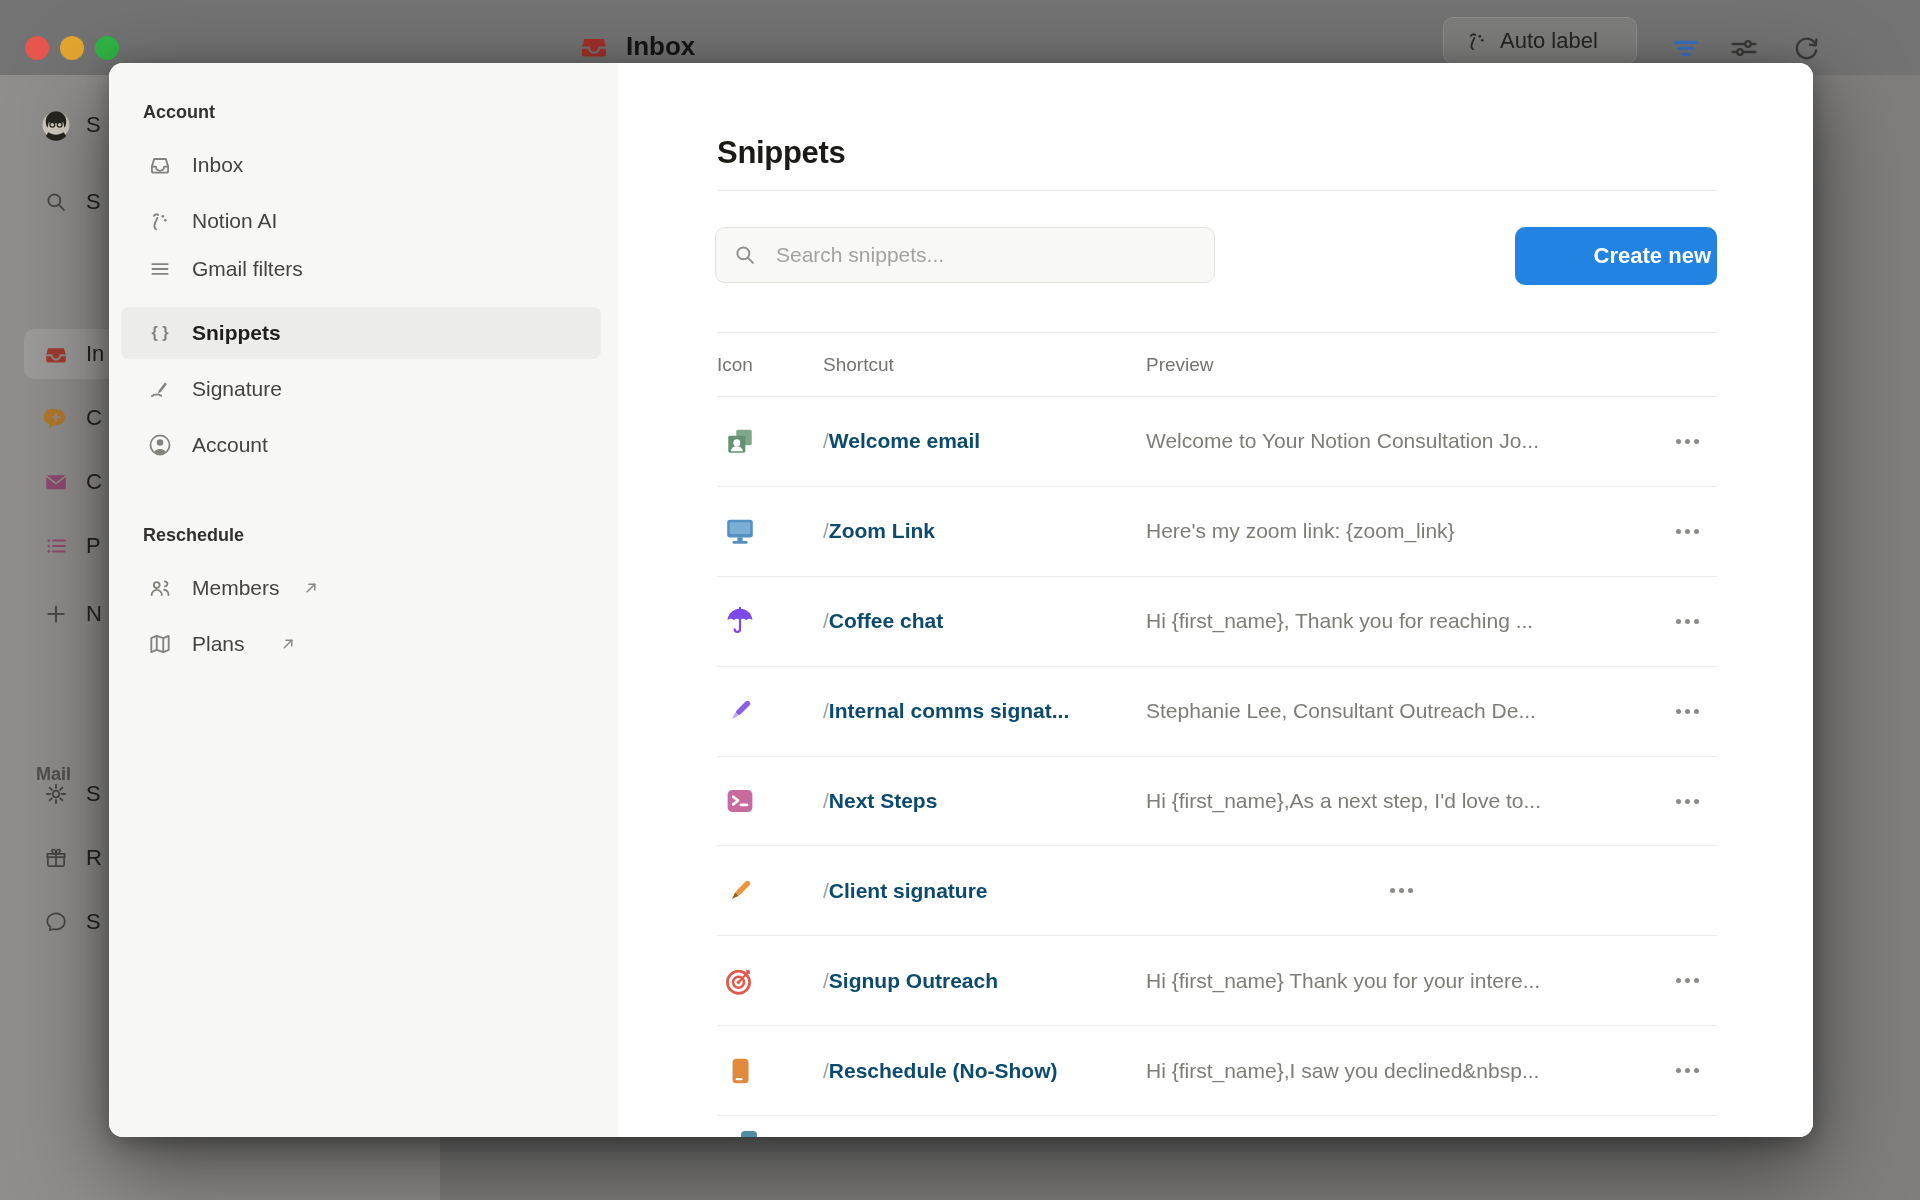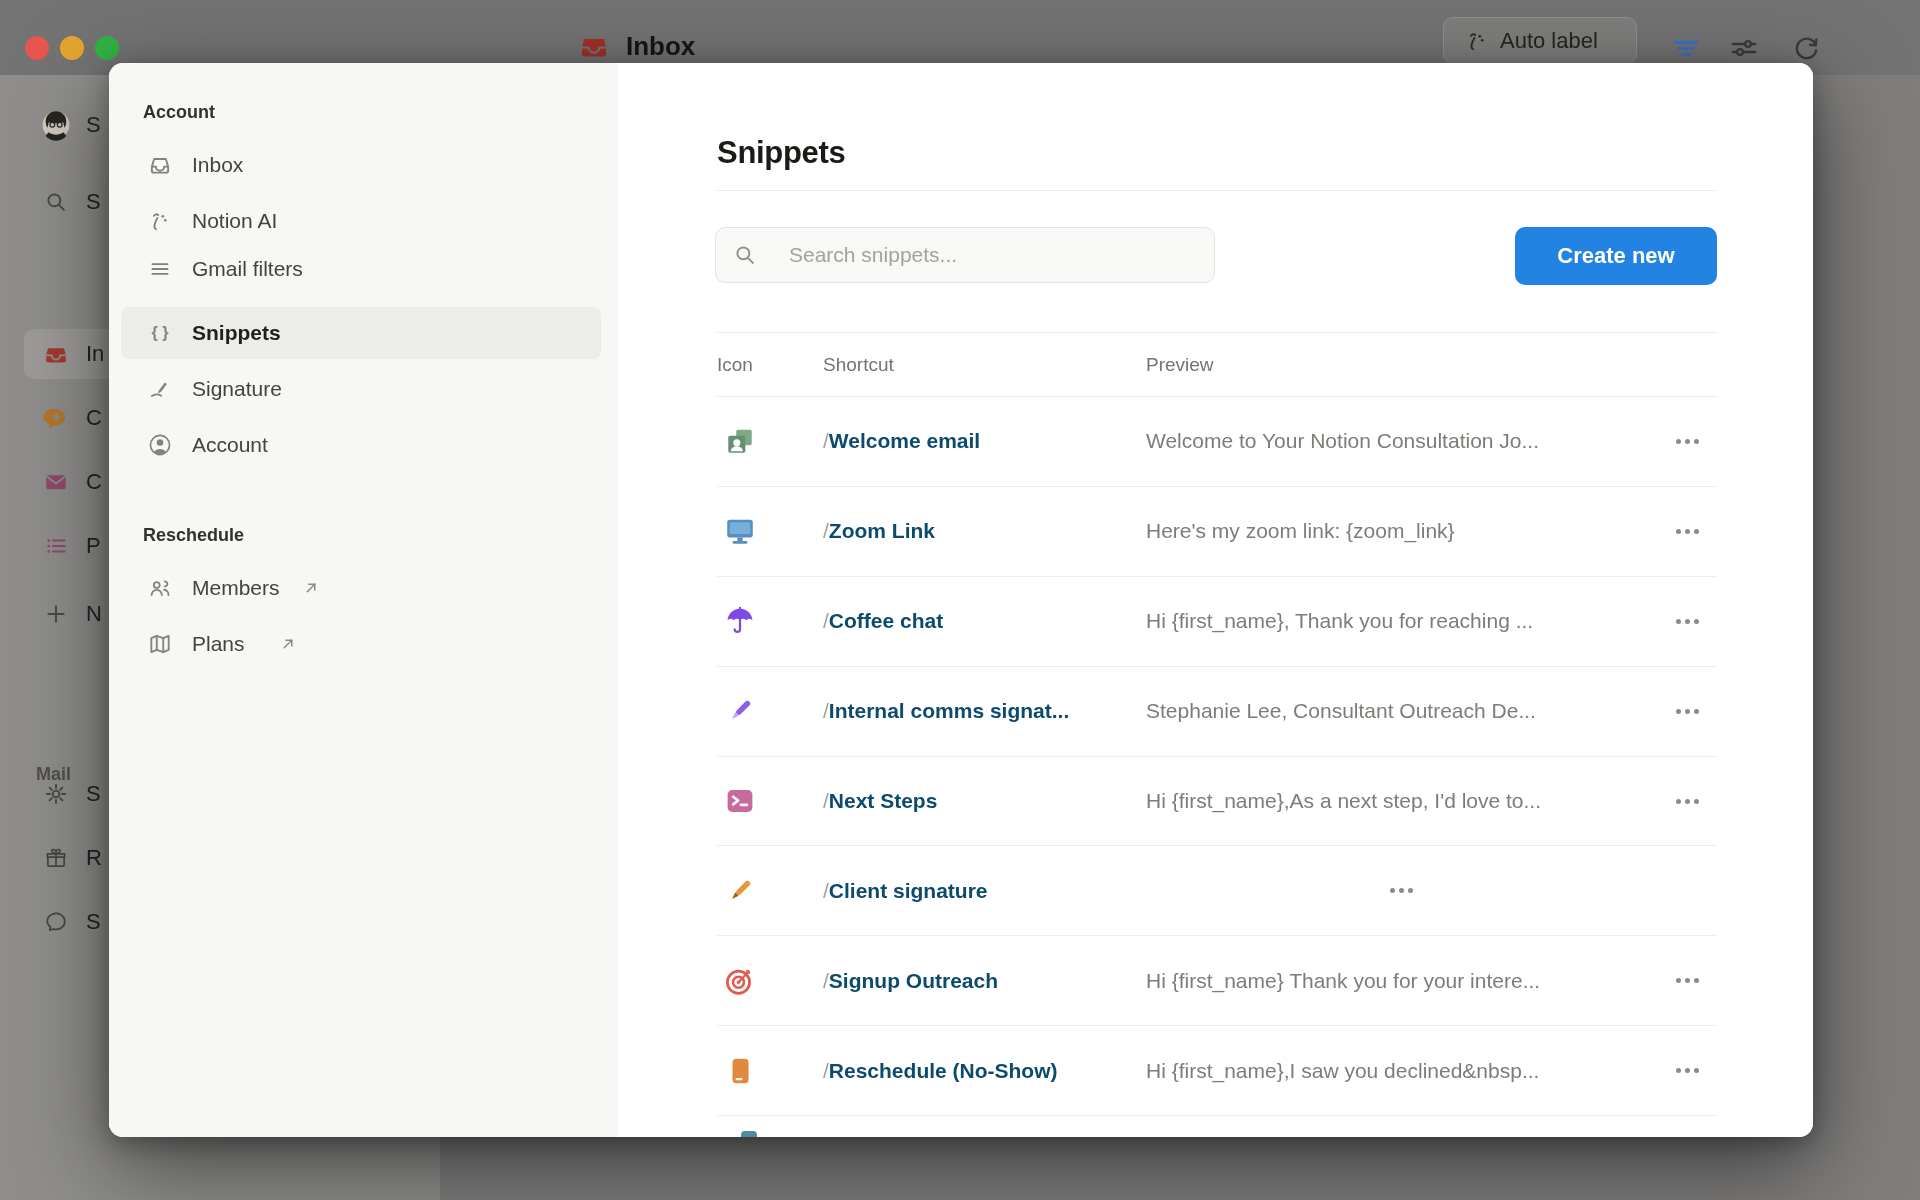--- a/index.html
+++ b/index.html
@@ -36,26 +36,26 @@
   .mnav-ico{position:absolute;left:26px;width:26px;height:26px;display:flex;align-items:center;justify-content:center;}
   .mnav-label{position:absolute;left:71px;font-size:21px;color:#44433f;white-space:nowrap;}
   .mnav-item.active .mnav-label{color:#201f1c;font-weight:700;}
   .mnav-ext{position:absolute;width:20px;height:20px;}
   
   .mcontent{position:relative;flex:1;background:#fff;}
   .m-title{position:absolute;left:99px;top:72px;font-size:31px;font-weight:700;color:#1b1a17;letter-spacing:-.3px;}
   .m-divider{position:absolute;left:99px;width:1000px;height:1px;background:#e9e9e7;top:127px;}
   .m-search{position:absolute;left:97px;top:164px;width:500px;height:56px;box-sizing:border-box;
             background:#f8f8f7;border:1.5px solid #e2e2df;border-radius:10px;
-            display:flex;align-items:center;gap:29px;padding:0 16px;}
+            display:flex;align-items:center;gap:16px;padding:0 16px;}
   .m-search input{border:none;outline:none;background:transparent;font-size:21px;color:#44433f;
                   font-family:inherit;width:100%;}
   .m-search input::placeholder{color:#a4a29d;}
   .m-create{position:absolute;left:897px;top:164px;width:202px;height:58px;border:none;border-radius:10px;
-            background:#2383e2;color:#fff;font-size:22px;font-weight:700;font-family:inherit;cursor:pointer;}
+            background:#2383e2;color:#fff;font-size:22px;font-weight:700;font-family:inherit;cursor:pointer;text-align:right;}
   .m-table{position:absolute;left:99px;top:269px;width:1000px;}
   .thead{display:grid;grid-template-columns:106px 323px 1fr 60px;align-items:center;height:63px;
          border-top:1px solid #e9e9e7;border-bottom:1px solid #e9e9e7;}
   .thead div{font-size:19px;color:#757470;}
   .trow{display:grid;grid-template-columns:106px 323px 1fr 60px;align-items:center;height:88.9px;
         border-bottom:1px solid #ececeb;}
   .ticon{width:34px;height:34px;margin-left:6px;display:flex;align-items:center;justify-content:center;}
   .slash{font-size:21px;color:#a09f9a;}
   .sname{font-size:21px;font-weight:700;color:#0c4a6e;white-space:nowrap;overflow:hidden;text-overflow:ellipsis;}
   .cell-shortcut{display:flex;align-items:baseline;overflow:hidden;padding-right:20px;}

